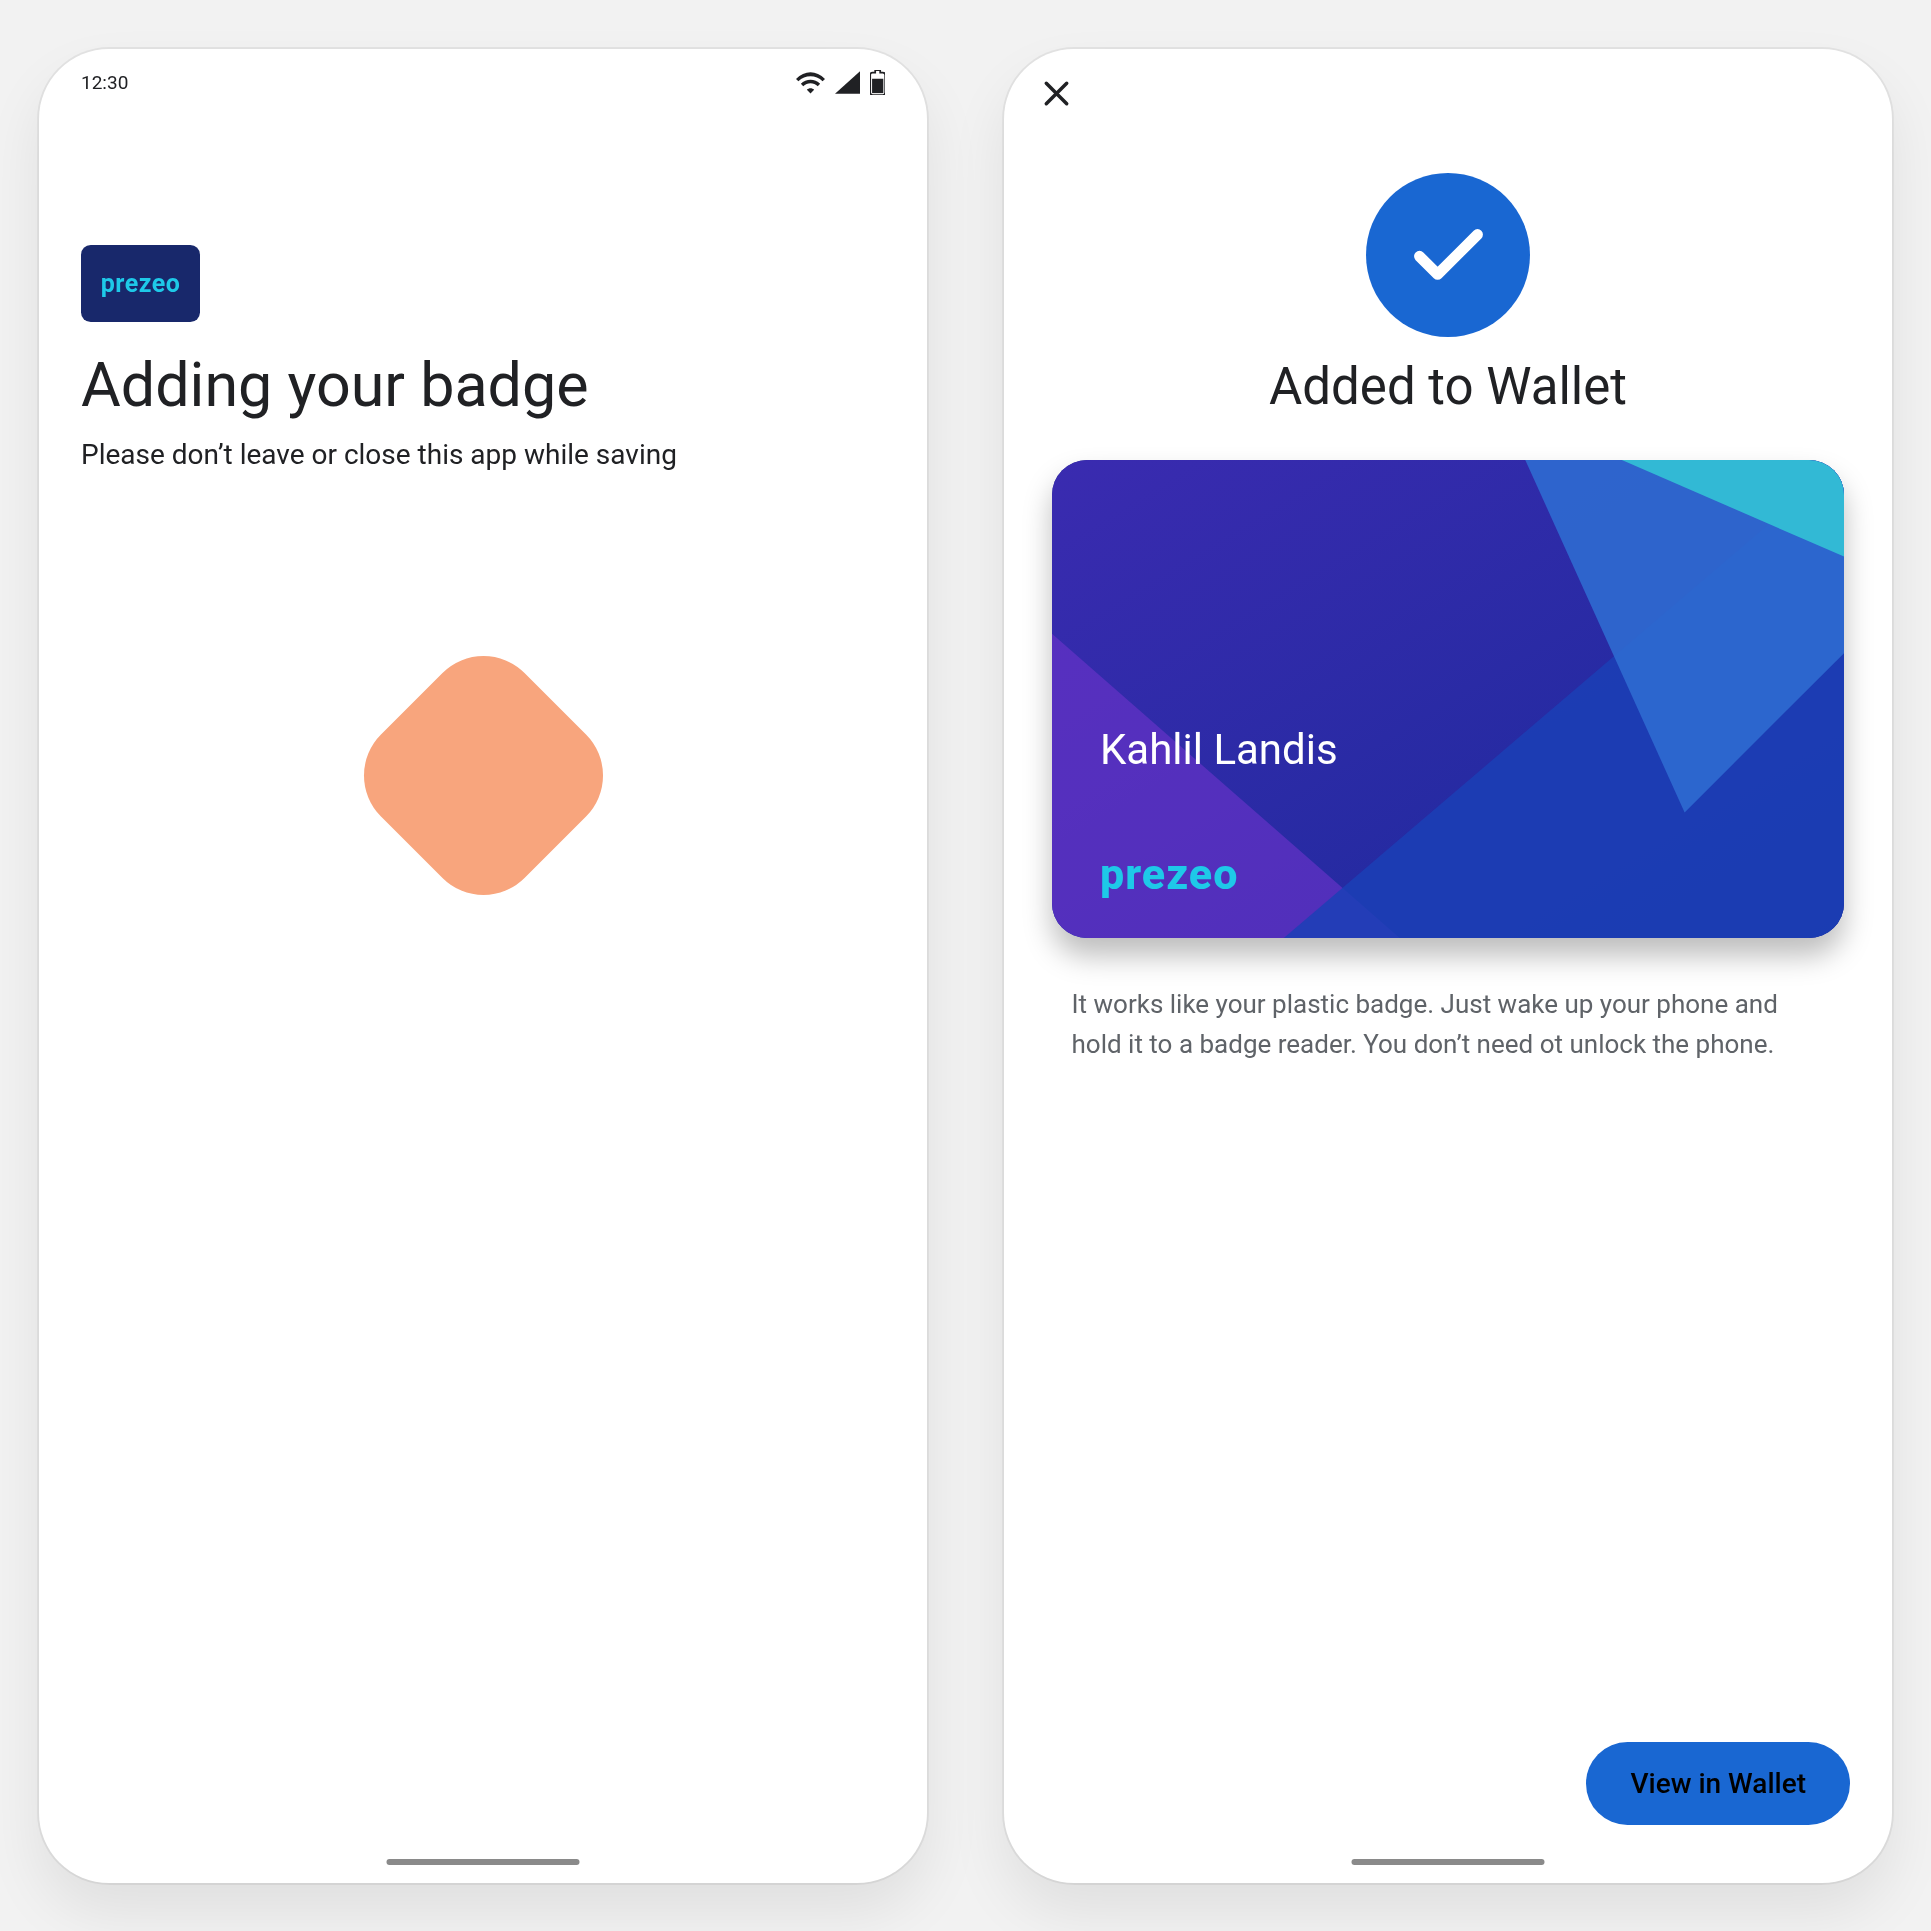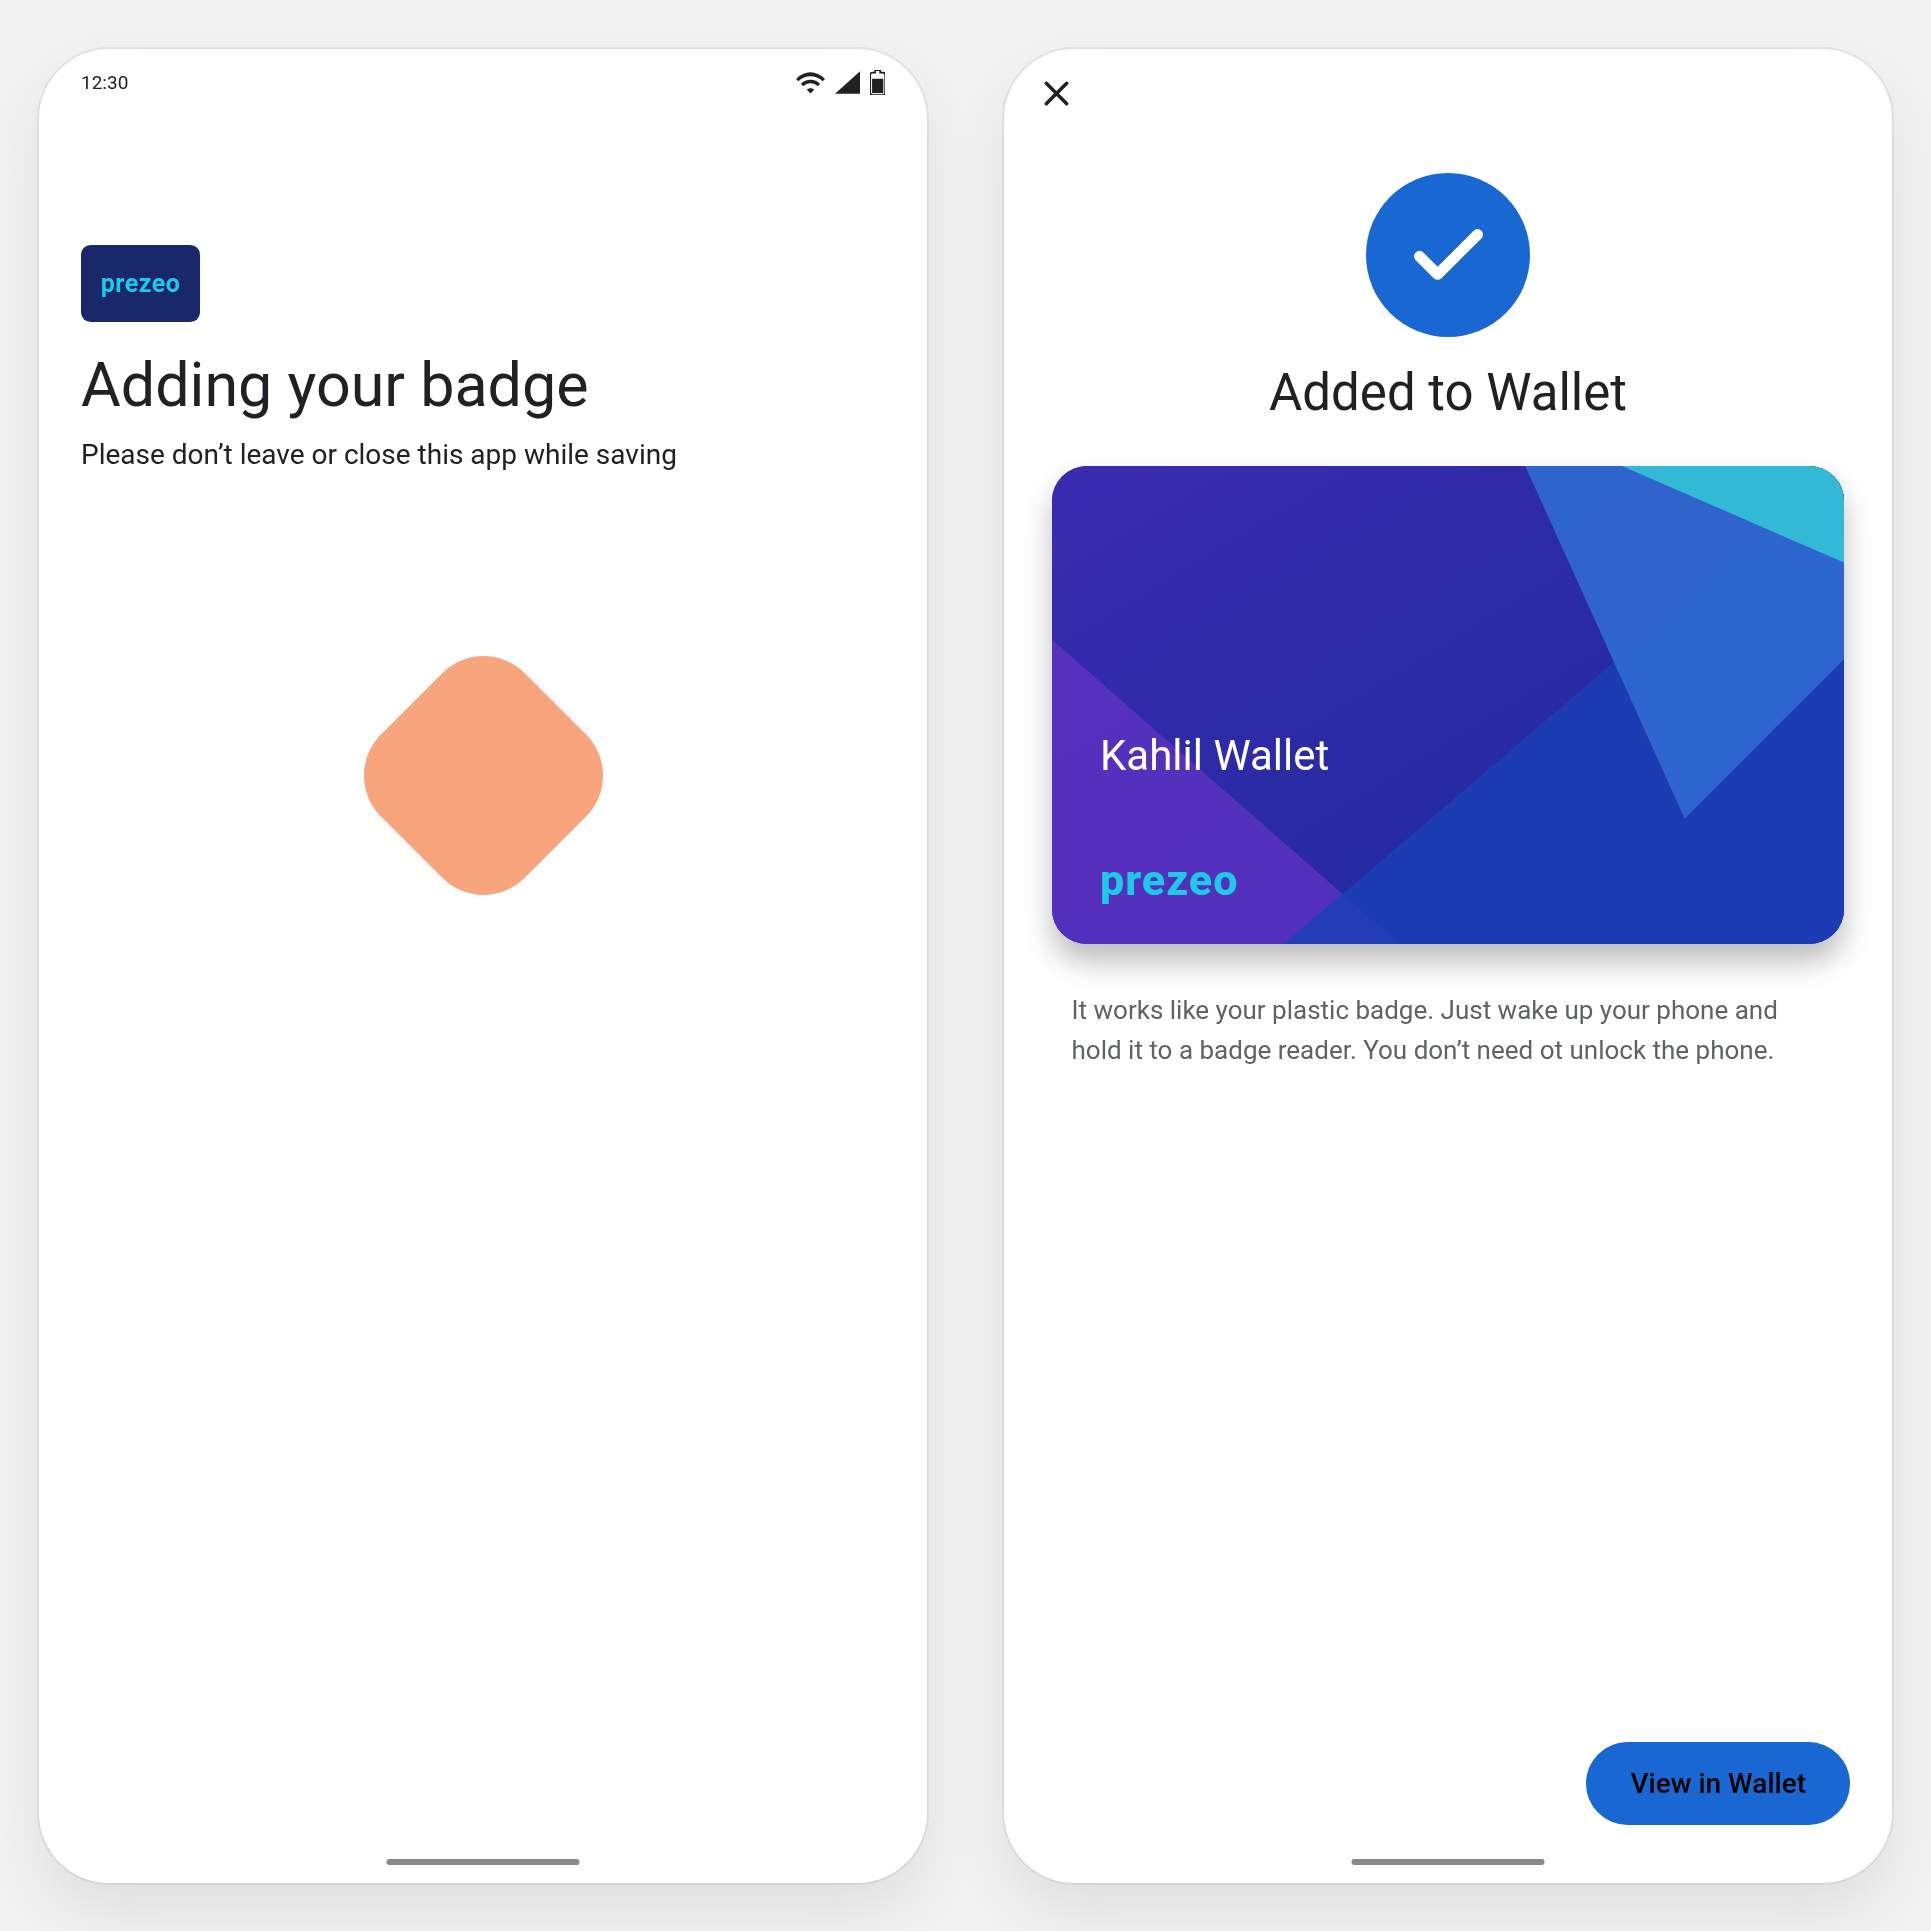--- a/index.html
+++ b/index.html
@@ -73,21 +73,21 @@
   }
 
   
   .s2-top{padding:27px 35px 0 35px;}
   .close{display:inline-flex;cursor:pointer;}
   .s2-center{display:flex;flex-direction:column;align-items:center;padding:0 42px;}
   .check-circle{
     width:164px;height:164px;border-radius:50%;background:var(--blue);
     display:flex;align-items:center;justify-content:center;margin-top:58px;
   }
-  .s2-title{font-size:51px;color:var(--text);margin:26px 0 44px 0;font-weight:400;}
+  .s2-title{font-size:51px;color:var(--text);margin:20px 0 44px 0;font-weight:400;}
 
   .card{
     width:792px;height:478px;border-radius:35px;overflow:hidden;position:relative;
     background:linear-gradient(135deg,var(--badge-grad-1) 0%,var(--badge-grad-2) 45%,#1b2c8d 100%);
     box-shadow:0 17.4px 29px rgba(0,0,0,0.26);
   }
   .card svg.bg{position:absolute;inset:0;width:100%;height:100%;}
   .card .name{
     position:absolute;left:48px;bottom:164px;color:#fff;font-size:42px;font-weight:400;
   }
@@ -170,21 +170,21 @@
             <stop offset="0" stop-color="#3a2bb0"></stop>
             <stop offset="1" stop-color="#1a2a9a"></stop>
           </linearGradient>
         </defs>
         <rect width="820" height="495" fill="url(#g1)"></rect>
         <polygon points="0,495 0,180 360,495" fill="#6a33c9" opacity="0.65"></polygon>
         <polygon points="820,0 820,495 240,495" fill="#1b3fb6" opacity="0.85"></polygon>
         <polygon points="490,0 820,0 820,200 655,365" fill="#2f6ad0" opacity="0.9"></polygon>
         <polygon points="590,0 820,0 820,100" fill="#33c2d6" opacity="0.9"></polygon>
       </svg>
-      <div class="name">Kahlil Wallet</div>
+      <div class="name">Kahlil Landis</div>
       <div class="brand">prezeo</div>
     </div>
 
     <p class="s2-desc">It works like your plastic badge. Just wake up your phone and hold it to a badge reader. You don’t need ot unlock the phone.</p>
   </div>
 
   <button class="cta">View in Wallet</button>
 
   <div class="navbar"></div>
 </div>

